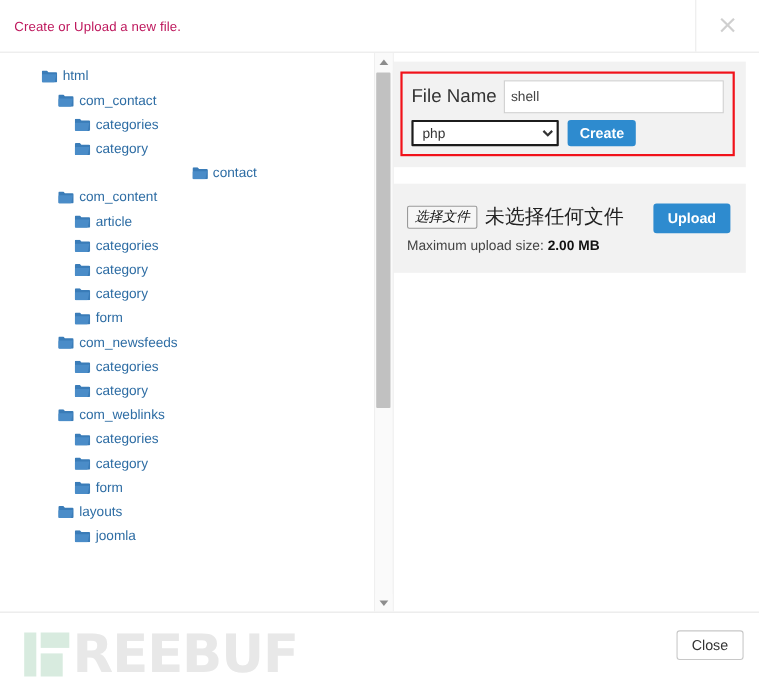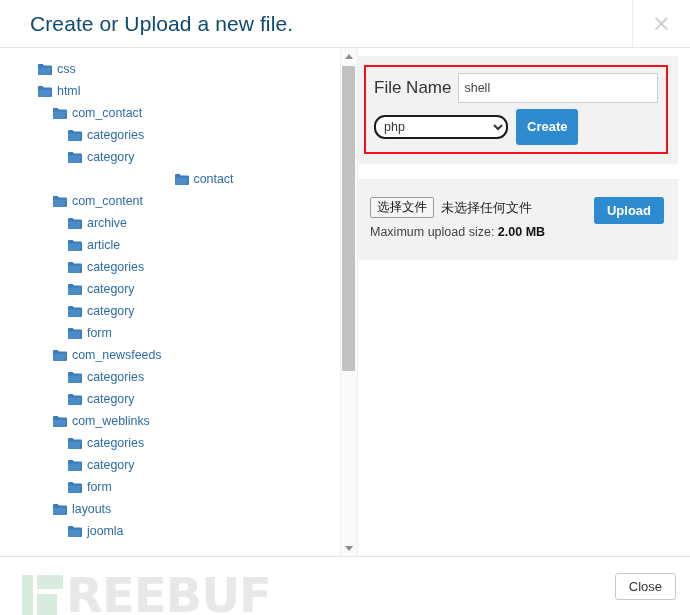--- a/index.html
+++ b/index.html
@@ -31,23 +31,23 @@
   .modal-header {
     height: 47px;
     min-height: 47px;
     border-bottom: 1px solid #e5e5e5;
     display: flex;
     align-items: center;
     position: relative;
     background: #fff;
   }
   .modal-title {
-    font-size: 21px;
-    color: #0c4a6e;
-    padding-left: 30px;
+    font-size: 12px;
+    color: #be185d;
+    padding-left: 13px;
     font-weight: normal;
     letter-spacing: .1px;
   }
   .header-divider {
     position: absolute;
     right: 57px;
     top: 0;
     bottom: 0;
     width: 1px;
     background: #ececec;
@@ -193,36 +193,36 @@
     width: 134px;
     height: 24px;
     border: 2px solid #1c1c1c;
     background: #fff;
     font-size: 12.5px;
     font-family: "Liberation Sans", sans-serif;
     color: #333;
     padding: 0 4px;
     outline: none;
     box-sizing: border-box;
-    border-radius: 11px;
+    border-radius: 1px;
     -webkit-appearance: menulist;
     appearance: menulist;
     cursor: pointer;
   }
   .btn-blue {
     background: #2e8bcf;
     color: #fff;
     border: none;
     border-radius: 3px;
     font-size: 13px;
     font-weight: bold;
     font-family: "Liberation Sans", sans-serif;
     cursor: pointer;
     padding: 0 11px;
-    height: 36px;
+    height: 24px;
     line-height: 24px;
   }
   .btn-create { margin-left: 8px; }
   .btn-upload {
     height: 27px;
     line-height: 27px;
     padding: 0 13px;
     font-size: 13px;
   }
 
@@ -236,26 +236,27 @@
   .choose-btn {
     border: 1px solid #9a9a9a;
     background: #f6f6f6;
     border-radius: 2px;
     padding: 1px 6px 2px 6px;
     font-size: 12.5px;
     color: #111;
     font-family: "DejaVu Sans", sans-serif;
     cursor: pointer;
     line-height: 16px;
+    font-style: italic;
   }
   .no-file {
     margin-left: 7px;
     color: #222;
     font-family: "DejaVu Sans", sans-serif;
-    font-size: 13px;
+    font-size: 18px;
   }
   .max-size {
     margin-top: 7px;
     font-size: 12.5px;
     color: #444;
   }
   .max-size b { color: #111; }
   .upload-flex {
     display: flex;
     align-items: flex-start;
@@ -340,29 +341,20 @@
 
   <div class="modal-body">
 
     <div class="tree-pane" id="tree-pane">
         <div class="tree-row" style="padding-left: 38px;">
           <a class="tree-link">
             <svg class="folder-ico" viewBox="0 0 14 11">
               <path d="M0 1.2 A1.2 1.2 0 0 1 1.2 0 H4.6 L6 1.6 H12.8 A1.2 1.2 0 0 1 14 2.8 V9.8 A1.2 1.2 0 0 1 12.8 11 H1.2 A1.2 1.2 0 0 1 0 9.8 Z" fill="#3a7cb8"></path>
               <path d="M1.6 3.6 H13.2 L11.9 10.1 A1.1 1.1 0 0 1 10.8 11 H1.2 A1.2 1.2 0 0 1 0 9.8 V4.8 A1.2 1.2 0 0 1 1.2 3.6 Z" fill="#4a8cc8"></path>
             </svg>
-            <span>css</span>
-          </a>
-        </div>
-        <div class="tree-row" style="padding-left: 38px;">
-          <a class="tree-link">
-            <svg class="folder-ico" viewBox="0 0 14 11">
-              <path d="M0 1.2 A1.2 1.2 0 0 1 1.2 0 H4.6 L6 1.6 H12.8 A1.2 1.2 0 0 1 14 2.8 V9.8 A1.2 1.2 0 0 1 12.8 11 H1.2 A1.2 1.2 0 0 1 0 9.8 Z" fill="#3a7cb8"></path>
-              <path d="M1.6 3.6 H13.2 L11.9 10.1 A1.1 1.1 0 0 1 10.8 11 H1.2 A1.2 1.2 0 0 1 0 9.8 V4.8 A1.2 1.2 0 0 1 1.2 3.6 Z" fill="#4a8cc8"></path>
-            </svg>
             <span>html</span>
           </a>
         </div>
         <div class="tree-row" style="padding-left: 53px;">
           <a class="tree-link">
             <svg class="folder-ico" viewBox="0 0 14 11">
               <path d="M0 1.2 A1.2 1.2 0 0 1 1.2 0 H4.6 L6 1.6 H12.8 A1.2 1.2 0 0 1 14 2.8 V9.8 A1.2 1.2 0 0 1 12.8 11 H1.2 A1.2 1.2 0 0 1 0 9.8 Z" fill="#3a7cb8"></path>
               <path d="M1.6 3.6 H13.2 L11.9 10.1 A1.1 1.1 0 0 1 10.8 11 H1.2 A1.2 1.2 0 0 1 0 9.8 V4.8 A1.2 1.2 0 0 1 1.2 3.6 Z" fill="#4a8cc8"></path>
             </svg>
             <span>com_contact</span>
@@ -395,29 +387,20 @@
             <span>contact</span>
           </a>
         </div>
         <div class="tree-row" style="padding-left: 53px;">
           <a class="tree-link">
             <svg class="folder-ico" viewBox="0 0 14 11">
               <path d="M0 1.2 A1.2 1.2 0 0 1 1.2 0 H4.6 L6 1.6 H12.8 A1.2 1.2 0 0 1 14 2.8 V9.8 A1.2 1.2 0 0 1 12.8 11 H1.2 A1.2 1.2 0 0 1 0 9.8 Z" fill="#3a7cb8"></path>
               <path d="M1.6 3.6 H13.2 L11.9 10.1 A1.1 1.1 0 0 1 10.8 11 H1.2 A1.2 1.2 0 0 1 0 9.8 V4.8 A1.2 1.2 0 0 1 1.2 3.6 Z" fill="#4a8cc8"></path>
             </svg>
             <span>com_content</span>
-          </a>
-        </div>
-        <div class="tree-row" style="padding-left: 68px;">
-          <a class="tree-link">
-            <svg class="folder-ico" viewBox="0 0 14 11">
-              <path d="M0 1.2 A1.2 1.2 0 0 1 1.2 0 H4.6 L6 1.6 H12.8 A1.2 1.2 0 0 1 14 2.8 V9.8 A1.2 1.2 0 0 1 12.8 11 H1.2 A1.2 1.2 0 0 1 0 9.8 Z" fill="#3a7cb8"></path>
-              <path d="M1.6 3.6 H13.2 L11.9 10.1 A1.1 1.1 0 0 1 10.8 11 H1.2 A1.2 1.2 0 0 1 0 9.8 V4.8 A1.2 1.2 0 0 1 1.2 3.6 Z" fill="#4a8cc8"></path>
-            </svg>
-            <span>archive</span>
           </a>
         </div>
         <div class="tree-row" style="padding-left: 68px;">
           <a class="tree-link">
             <svg class="folder-ico" viewBox="0 0 14 11">
               <path d="M0 1.2 A1.2 1.2 0 0 1 1.2 0 H4.6 L6 1.6 H12.8 A1.2 1.2 0 0 1 14 2.8 V9.8 A1.2 1.2 0 0 1 12.8 11 H1.2 A1.2 1.2 0 0 1 0 9.8 Z" fill="#3a7cb8"></path>
               <path d="M1.6 3.6 H13.2 L11.9 10.1 A1.1 1.1 0 0 1 10.8 11 H1.2 A1.2 1.2 0 0 1 0 9.8 V4.8 A1.2 1.2 0 0 1 1.2 3.6 Z" fill="#4a8cc8"></path>
             </svg>
             <span>article</span>
           </a>

